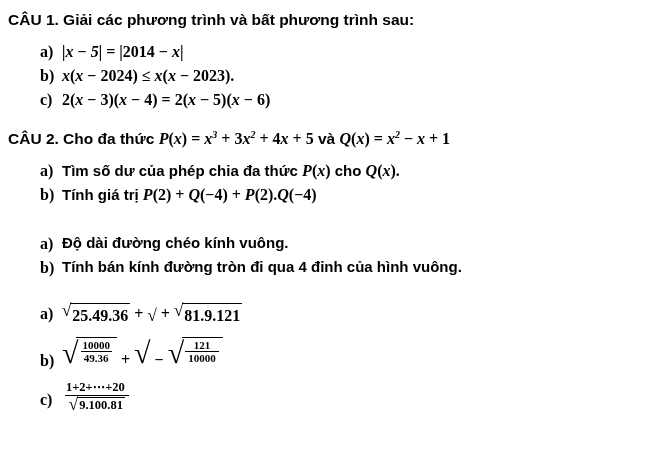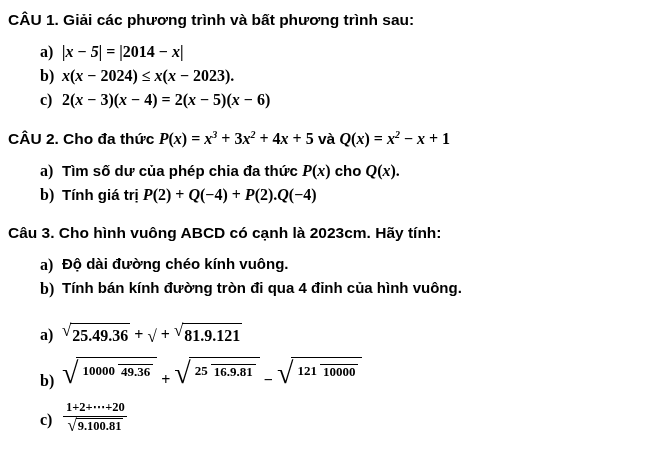--- a/index.html
+++ b/index.html
@@ -95,26 +95,26 @@
     font-family: "Liberation Serif", serif;
     font-weight: normal;
     font-size: 30px;
     line-height: 28px;
     display: inline-block;
     position: relative;
     top: 2px;
   }
   .frac {
     display: inline-flex;
-    flex-direction: row;
+    flex-direction: column;
     align-items: center;
     vertical-align: middle;
     font-family: "Liberation Serif", serif;
     font-weight: bold;
-    font-size: 13px;
+    font-size: 11px;
     line-height: 1.15;
     margin: 0 1px;
   }
   .frac .num {
     padding: 0 3px;
   }
   .frac .den {
     border-top: 1.2px solid #000;
     padding: 0 3px;
   }
@@ -129,21 +129,21 @@
     font-weight: bold;
     font-size: 16px;
     padding: 0 4px;
   }
   .c-item {
     margin-top: 6px;
   }
   .fracline-big {
     display: inline-flex;
     flex-direction: column;
-    align-items: center;
+    align-items: flex-end;
     vertical-align: middle;
     font-family: "Liberation Serif", serif;
     font-weight: bold;
     font-size: 12.5px;
     line-height: 1.25;
   }
   .fracline-big .num { padding: 0 4px; }
   .fracline-big .den { border-top: 1.3px solid #000; padding: 1px 4px 0 4px; }
 </style>
 </head>
@@ -196,21 +196,20 @@
       <span class="lbl mathup">b)</span>
       <span class="body bold-text">
         Tính giá trị <span class="mathit">P</span><span class="mathup">(2) + </span><span class="mathit">Q</span><span class="mathup">(−4) + </span><span class="mathit">P</span><span class="mathup">(2).</span><span class="mathit">Q</span><span class="mathup">(−4)</span>
       </span>
     </div>
   </div>
 
   <div class="gap-lg"></div>
 
   <div class="q-block">
-    <div class="q-head">Câu 3. Cho hình vuông ABCD có cạnh là 2023cm. Hãy tính:</div>
     <div class="gap-sm"></div>
 
     <div class="item">
       <span class="lbl mathup">a)</span>
       <span class="body bold-text">Độ dài đường chéo kính vuông.</span>
     </div>
 
     <div class="item">
       <span class="lbl mathup">b)</span>
       <span class="body bold-text">Tính bán kính đường tròn đi qua 4 đỉnh của hình vuông.</span>
@@ -243,24 +242,20 @@
       <span class="lbl mathup" style="position:relative; top:12px;">b)</span>
       <span class="body">
         <span class="radwrap">
             <span class="radsym-tall">√</span>
             <span class="radbox-tall"><span class="frac">
                 <span class="num">10000</span>
                 <span class="den">49.36</span>
               </span></span>
           </span><span class="op" style="position:relative; top:10px;">+</span><span class="radwrap">
             <span class="radsym-tall">√</span>
-            <span class="radbox-tall"><span class="frac">
-                <span class="num">25</span>
-                <span class="den">16.9.81</span>
-              </span></span>
           </span><span class="op" style="position:relative; top:10px;">−</span><span class="radwrap">
             <span class="radsym-tall">√</span>
             <span class="radbox-tall"><span class="frac">
                 <span class="num">121</span>
                 <span class="den">10000</span>
               </span></span>
           </span>
       </span>
     </div>
 

